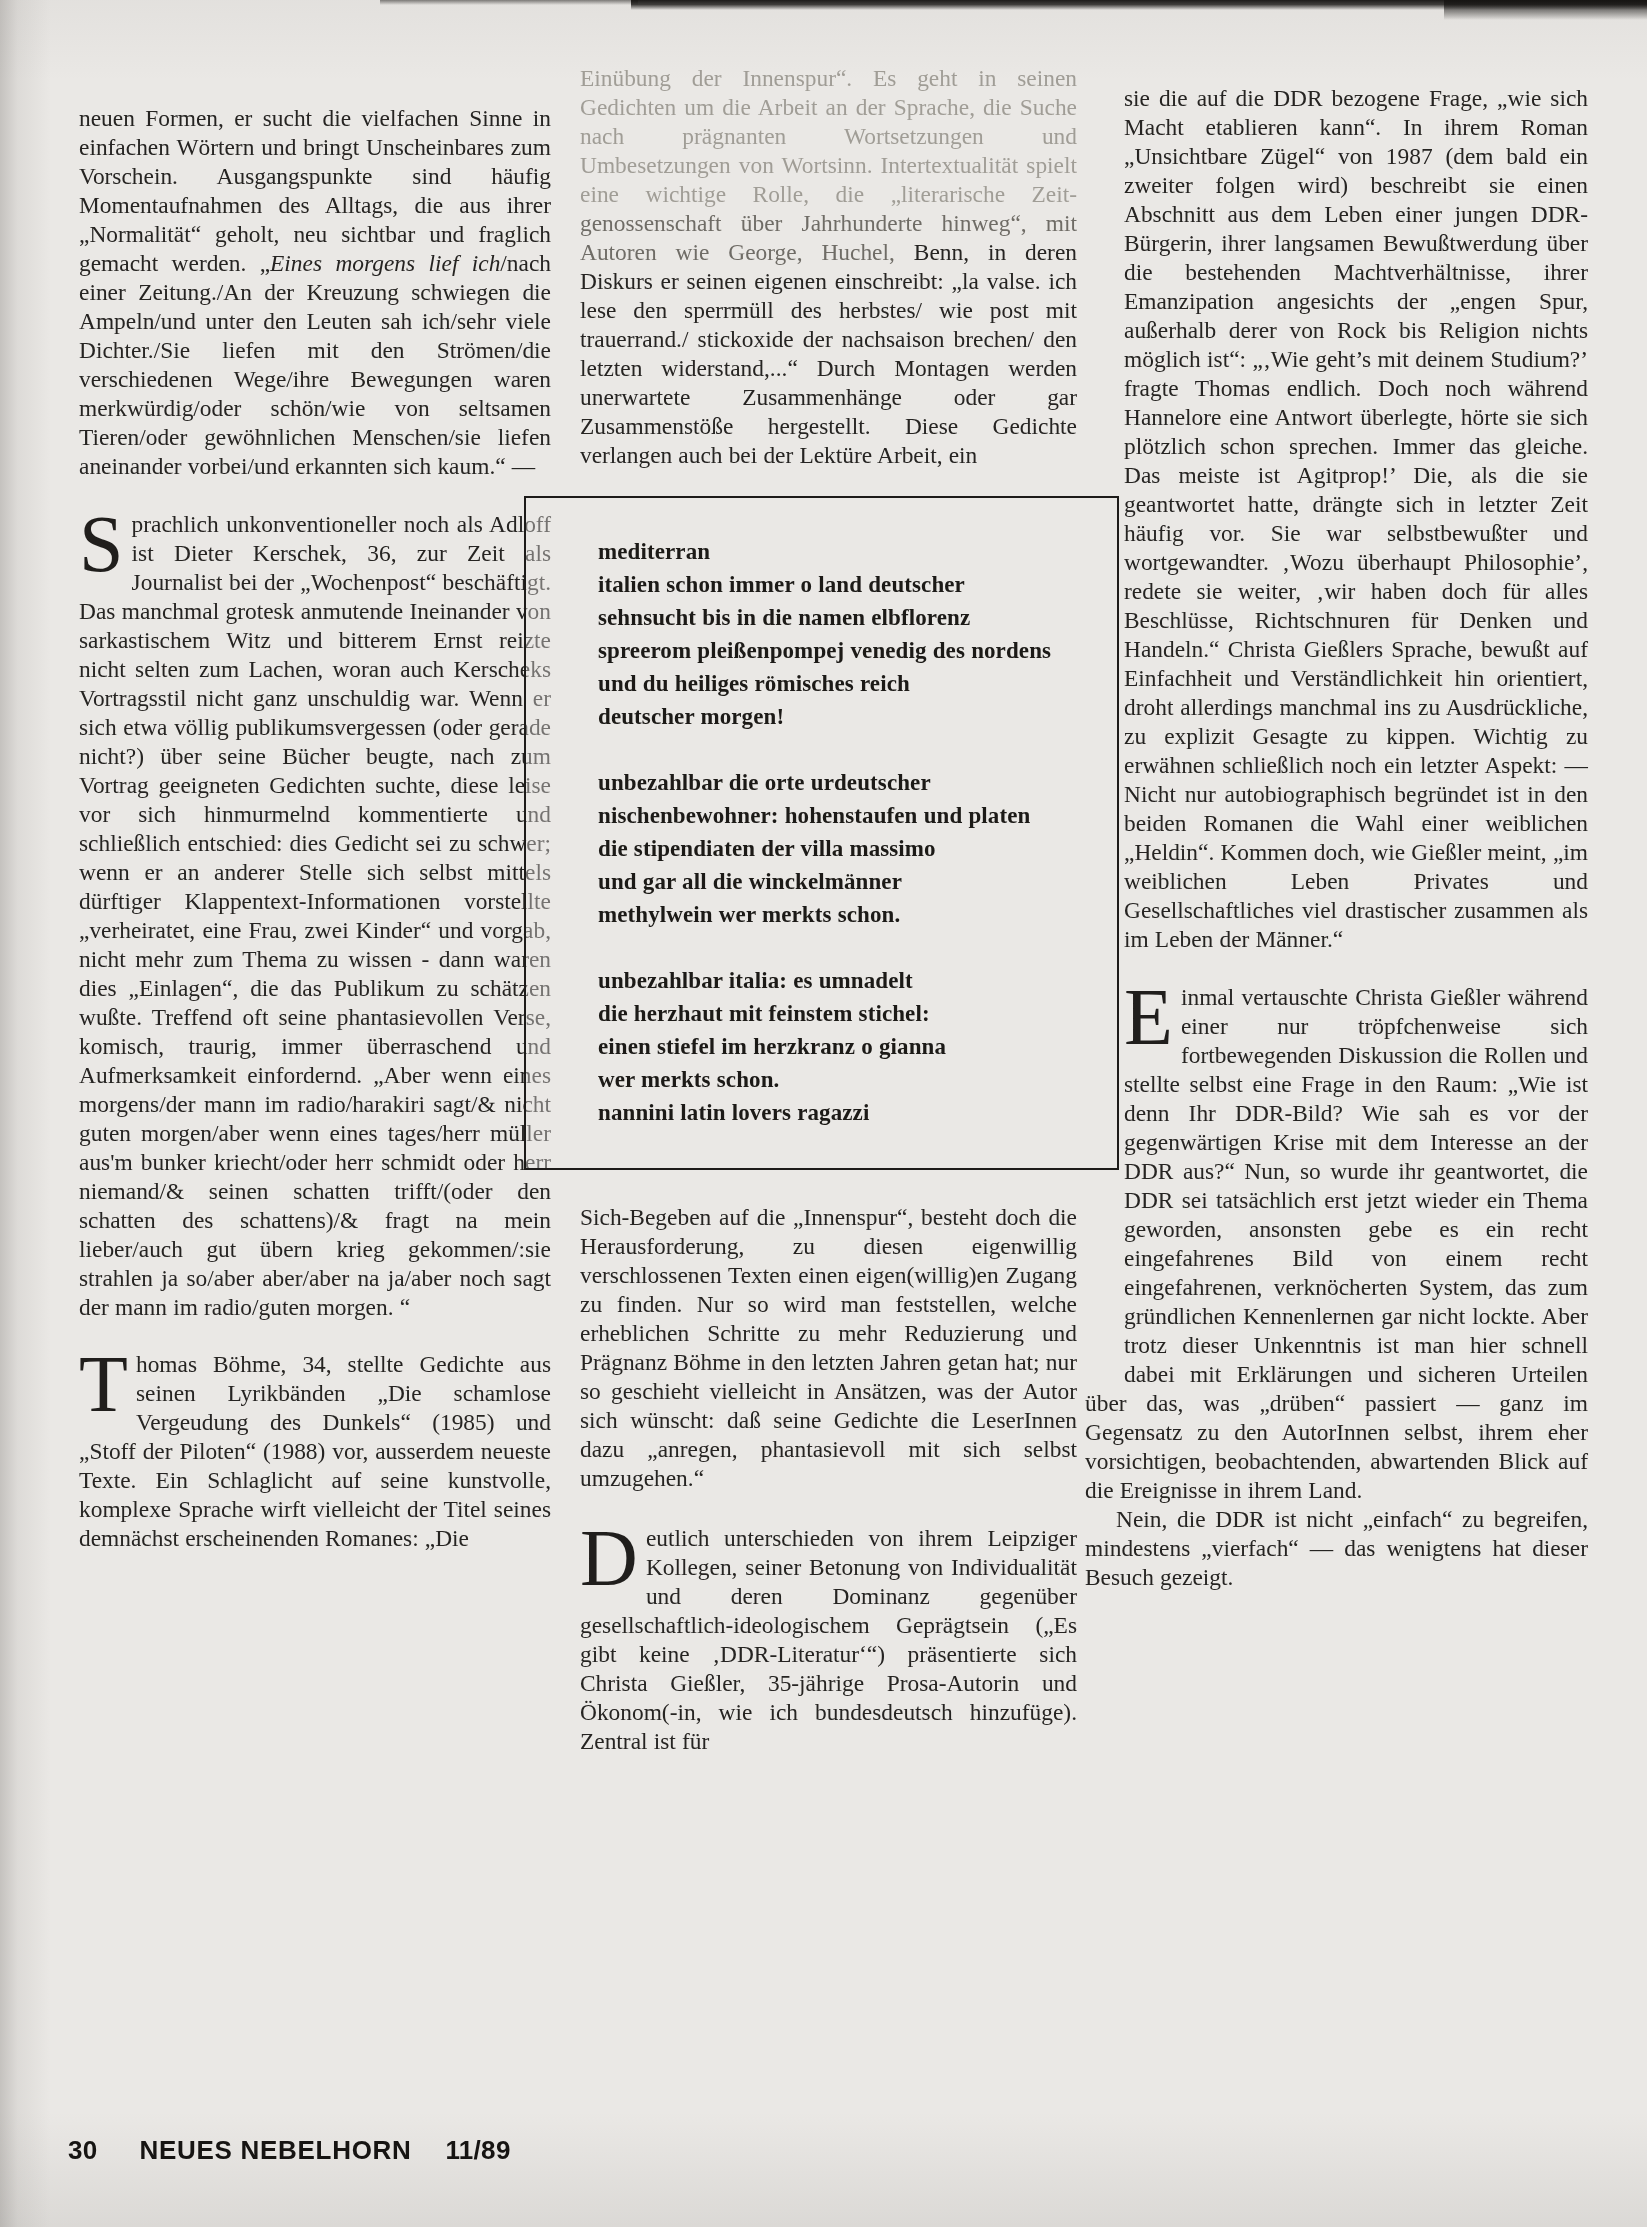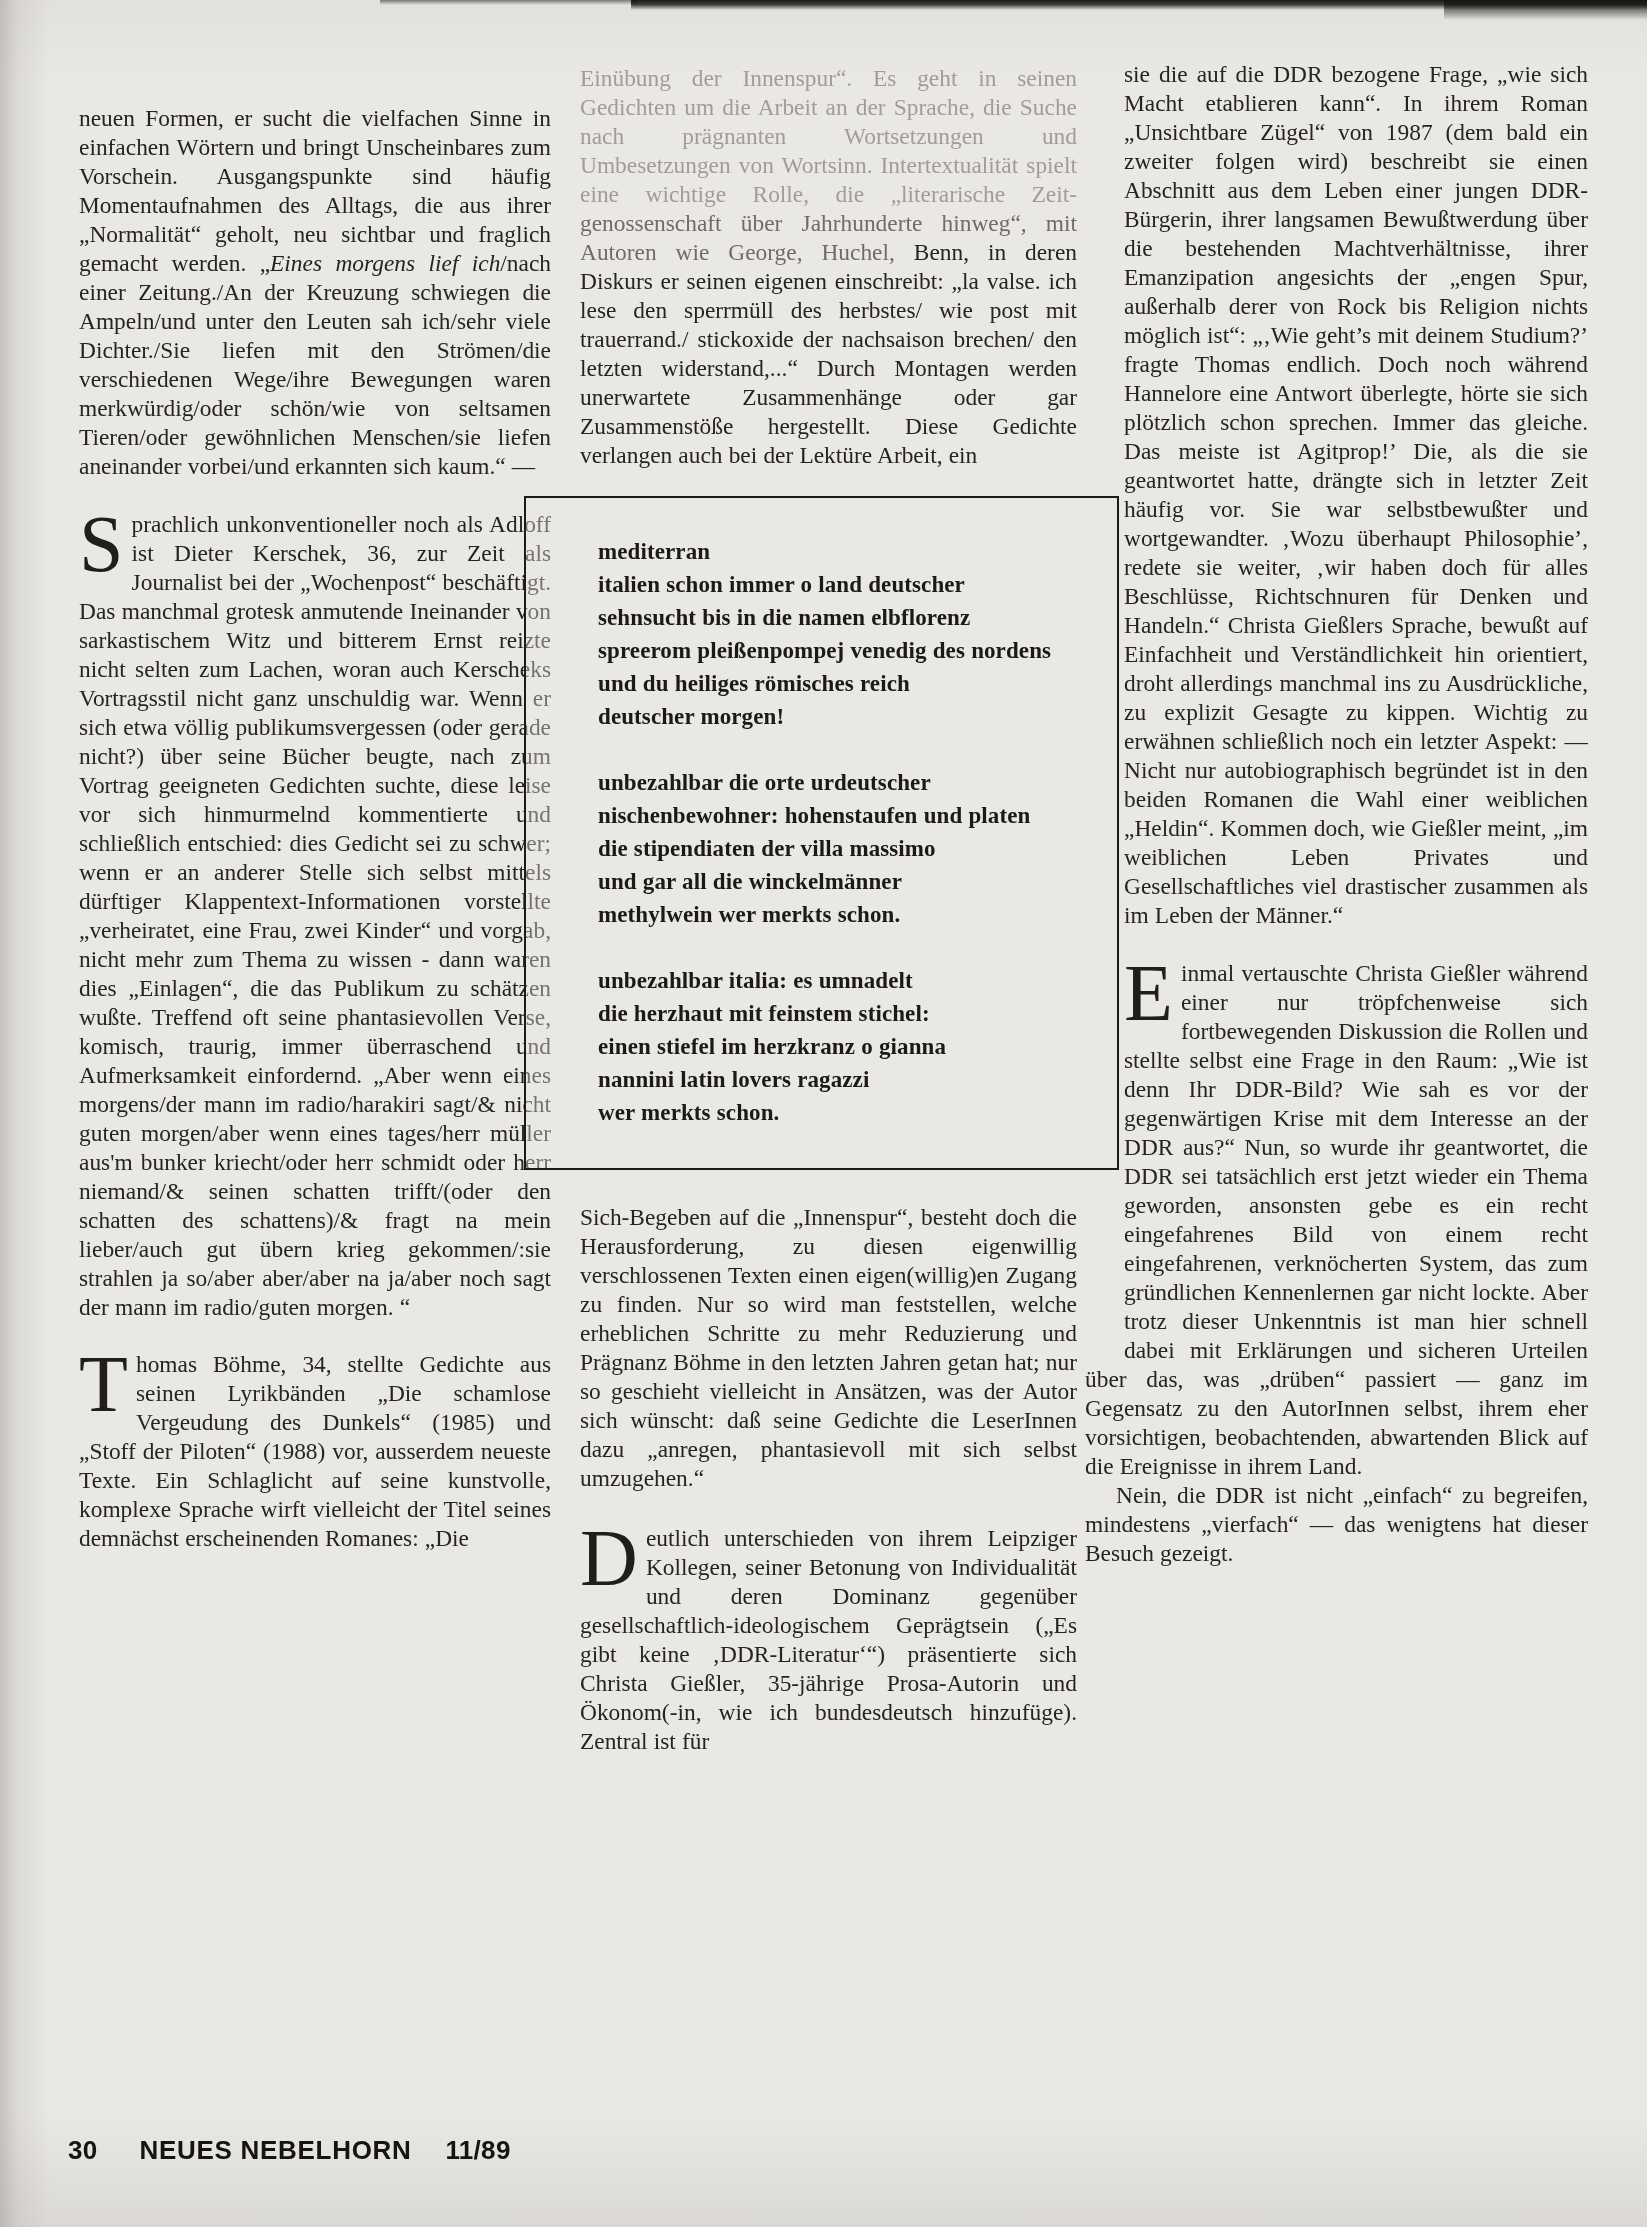--- a/index.html
+++ b/index.html
@@ -28,21 +28,21 @@
     position:absolute;
     font-size:23.4px;
     line-height:29px;
     text-align:justify;
     hyphens:auto;
     -webkit-hyphens:auto;
     word-spacing:0.3px;
   }
   .col1{left:79px;top:60px;width:472px;margin-top:44px;}
   .col2{left:580px;top:64px;width:497px;}
-  .col3{left:1085px;top:60px;width:503px;}
+  .col3{left:1085px;top:84px;width:503px;}
 
   .col p{margin:0;}
   p.gap{margin-top:28.5px;}
   p.gap-sm{margin-top:31px;}
   .indent-first{text-indent:31px;}
 
   .dropcap{
     float:left;
     font-size:80px;
     line-height:61px;
@@ -134,22 +134,22 @@
           <div class="poem-line">unbezahlbar die orte urdeutscher</div>
           <div class="poem-line">nischenbewohner: hohenstaufen und platen</div>
           <div class="poem-line">die stipendiaten der villa massimo</div>
           <div class="poem-line">und gar all die winckelmänner</div>
           <div class="poem-line">methylwein wer merkts schon.</div>
         </div>
       <div class="poem-stanza">
           <div class="poem-line">unbezahlbar italia: es umnadelt</div>
           <div class="poem-line">die herzhaut mit feinstem stichel:</div>
           <div class="poem-line">einen stiefel im herzkranz o gianna</div>
+          <div class="poem-line">wer merkts schon.</div>
           <div class="poem-line">nannini latin lovers ragazzi</div>
-          <div class="poem-line">wer merkts schon.</div>
         </div>
     </div>
 
     <p><span>Sich-Begeben auf die „Innenspur“, besteht doch die Herausforderung, zu diesen eigenwillig verschlossenen Texten einen eigen(willig)en Zugang zu finden. Nur so wird man feststellen, welche erheblichen Schritte zu mehr Reduzierung und Prägnanz Böhme in den letzten Jahren getan hat; nur so geschieht vielleicht in Ansätzen, was der Autor sich wünscht: daß seine Gedichte die LeserInnen dazu „anregen, phantasievoll mit sich selbst umzugehen.“</span></p>
     <p class="gap-sm"><span class="dropcap">D</span><span>eutlich unterschieden von ihrem Leipziger Kollegen, seiner Betonung von Individualität und deren Dominanz gegenüber gesellschaftlich-ideologischem Geprägtsein („Es gibt keine ‚DDR-Literatur‘“) präsentierte sich Christa Gießler, 35-jährige Prosa-Autorin und Ökonom(-in, wie ich bundesdeutsch hinzufüge). Zentral ist für</span></p>
   </div>
 
   <div class="col col3">
     <div class="wrap-spacer"></div>
     <p><span>sie die auf die DDR bezogene Frage, „wie sich Macht etablieren kann“. In ihrem Roman „Unsichtbare Zügel“ von 1987 (dem bald ein zweiter folgen wird) beschreibt sie einen Abschnitt aus dem Leben einer jungen DDR-Bürgerin, ihrer langsamen Bewußtwerdung über die bestehenden Machtverhältnisse, ihrer Emanzipation angesichts der „engen Spur, außerhalb derer von Rock bis Religion nichts möglich ist“: „‚Wie geht’s mit deinem Studium?’ fragte Thomas endlich. Doch noch während Hannelore eine Antwort überlegte, hörte sie sich plötzlich schon sprechen. Immer das gleiche. Das meiste ist Agitprop!’ Die, als die sie geantwortet hatte, drängte sich in letzter Zeit häufig vor. Sie war selbstbewußter und wortgewandter. ‚Wozu überhaupt Philosophie’, redete sie weiter, ‚wir haben doch für alles Beschlüsse, Richtschnuren für Denken und Handeln.“ Christa Gießlers Sprache, bewußt auf Einfachheit und Verständlichkeit hin orientiert, droht allerdings manchmal ins zu Ausdrückliche, zu explizit Gesagte zu kippen. Wichtig zu erwähnen schließlich noch ein letzter Aspekt: — Nicht nur autobiographisch begründet ist in den beiden Romanen die Wahl einer weiblichen „Heldin“. Kommen doch, wie Gießler meint, „im weiblichen Leben Privates und Gesellschaftliches viel drastischer zusammen als im Leben der Männer.“</span></p>

